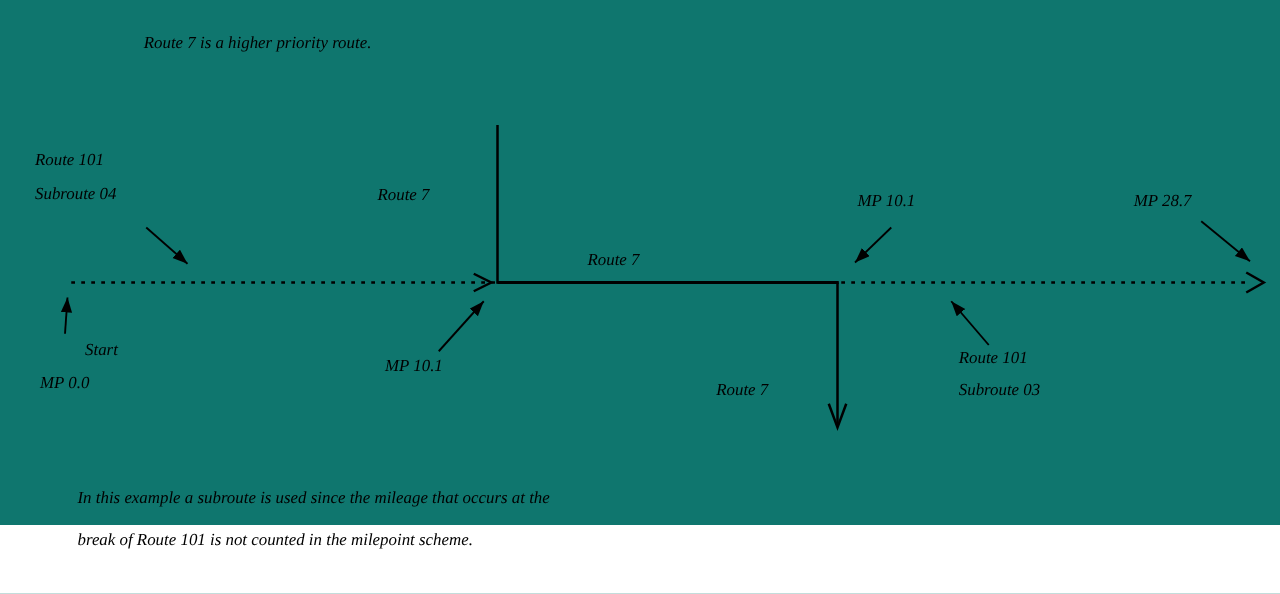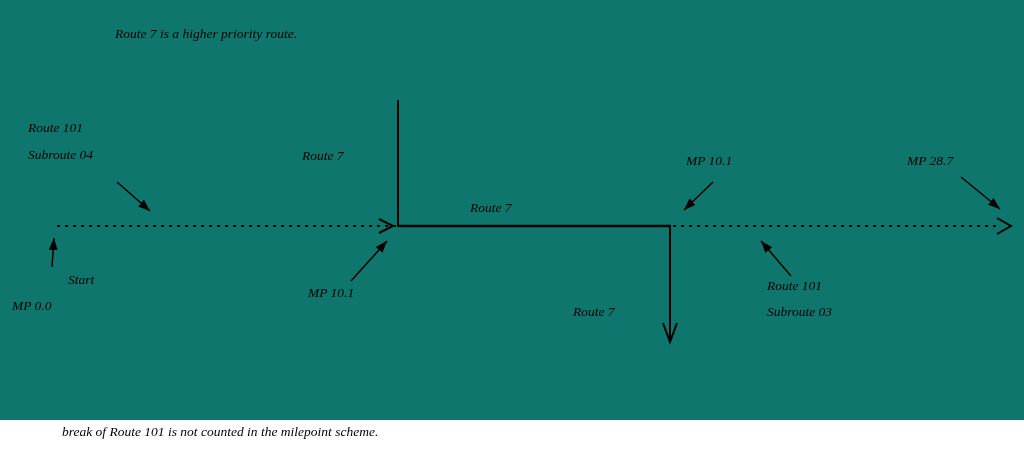--- a/index.html
+++ b/index.html
@@ -73,24 +73,25 @@
 
   <div class="lbl" style="left:302px; top:148px;">Route 7</div>
 
   <div class="lbl" style="left:470px; top:200px;">Route 7</div>
 
   <div class="lbl" style="left:686px; top:153px;">MP 10.1</div>
 
   <div class="lbl" style="left:907px; top:153px;">MP 28.7</div>
 
   <div class="lbl" style="left:30px; top:272px;margin-left:38px;">Start</div>
-  <div class="lbl" style="left:12px; top:298px;">MP 0.0</div>
+  <div class="lbl" style="left:32px; top:298px;">MP 0.0</div>
 
   <div class="lbl" style="left:308px; top:285px;">MP 10.1</div>
 
   <div class="lbl" style="left:573px; top:304px;">Route 7</div>
 
   <div class="lbl" style="left:767px; top:278px;">Route 101</div>
   <div class="lbl" style="left:767px; top:304px;">Subroute 03</div>
 
+  <div class="note-line" style="left:62px; top:390px;">In this example a subroute is used since the mileage that occurs at the</div>
   <div class="note-line" style="left:62px; top:424px;">break of Route 101 is not counted in the milepoint scheme.</div>
 
 </div>
 
 </body></html>

